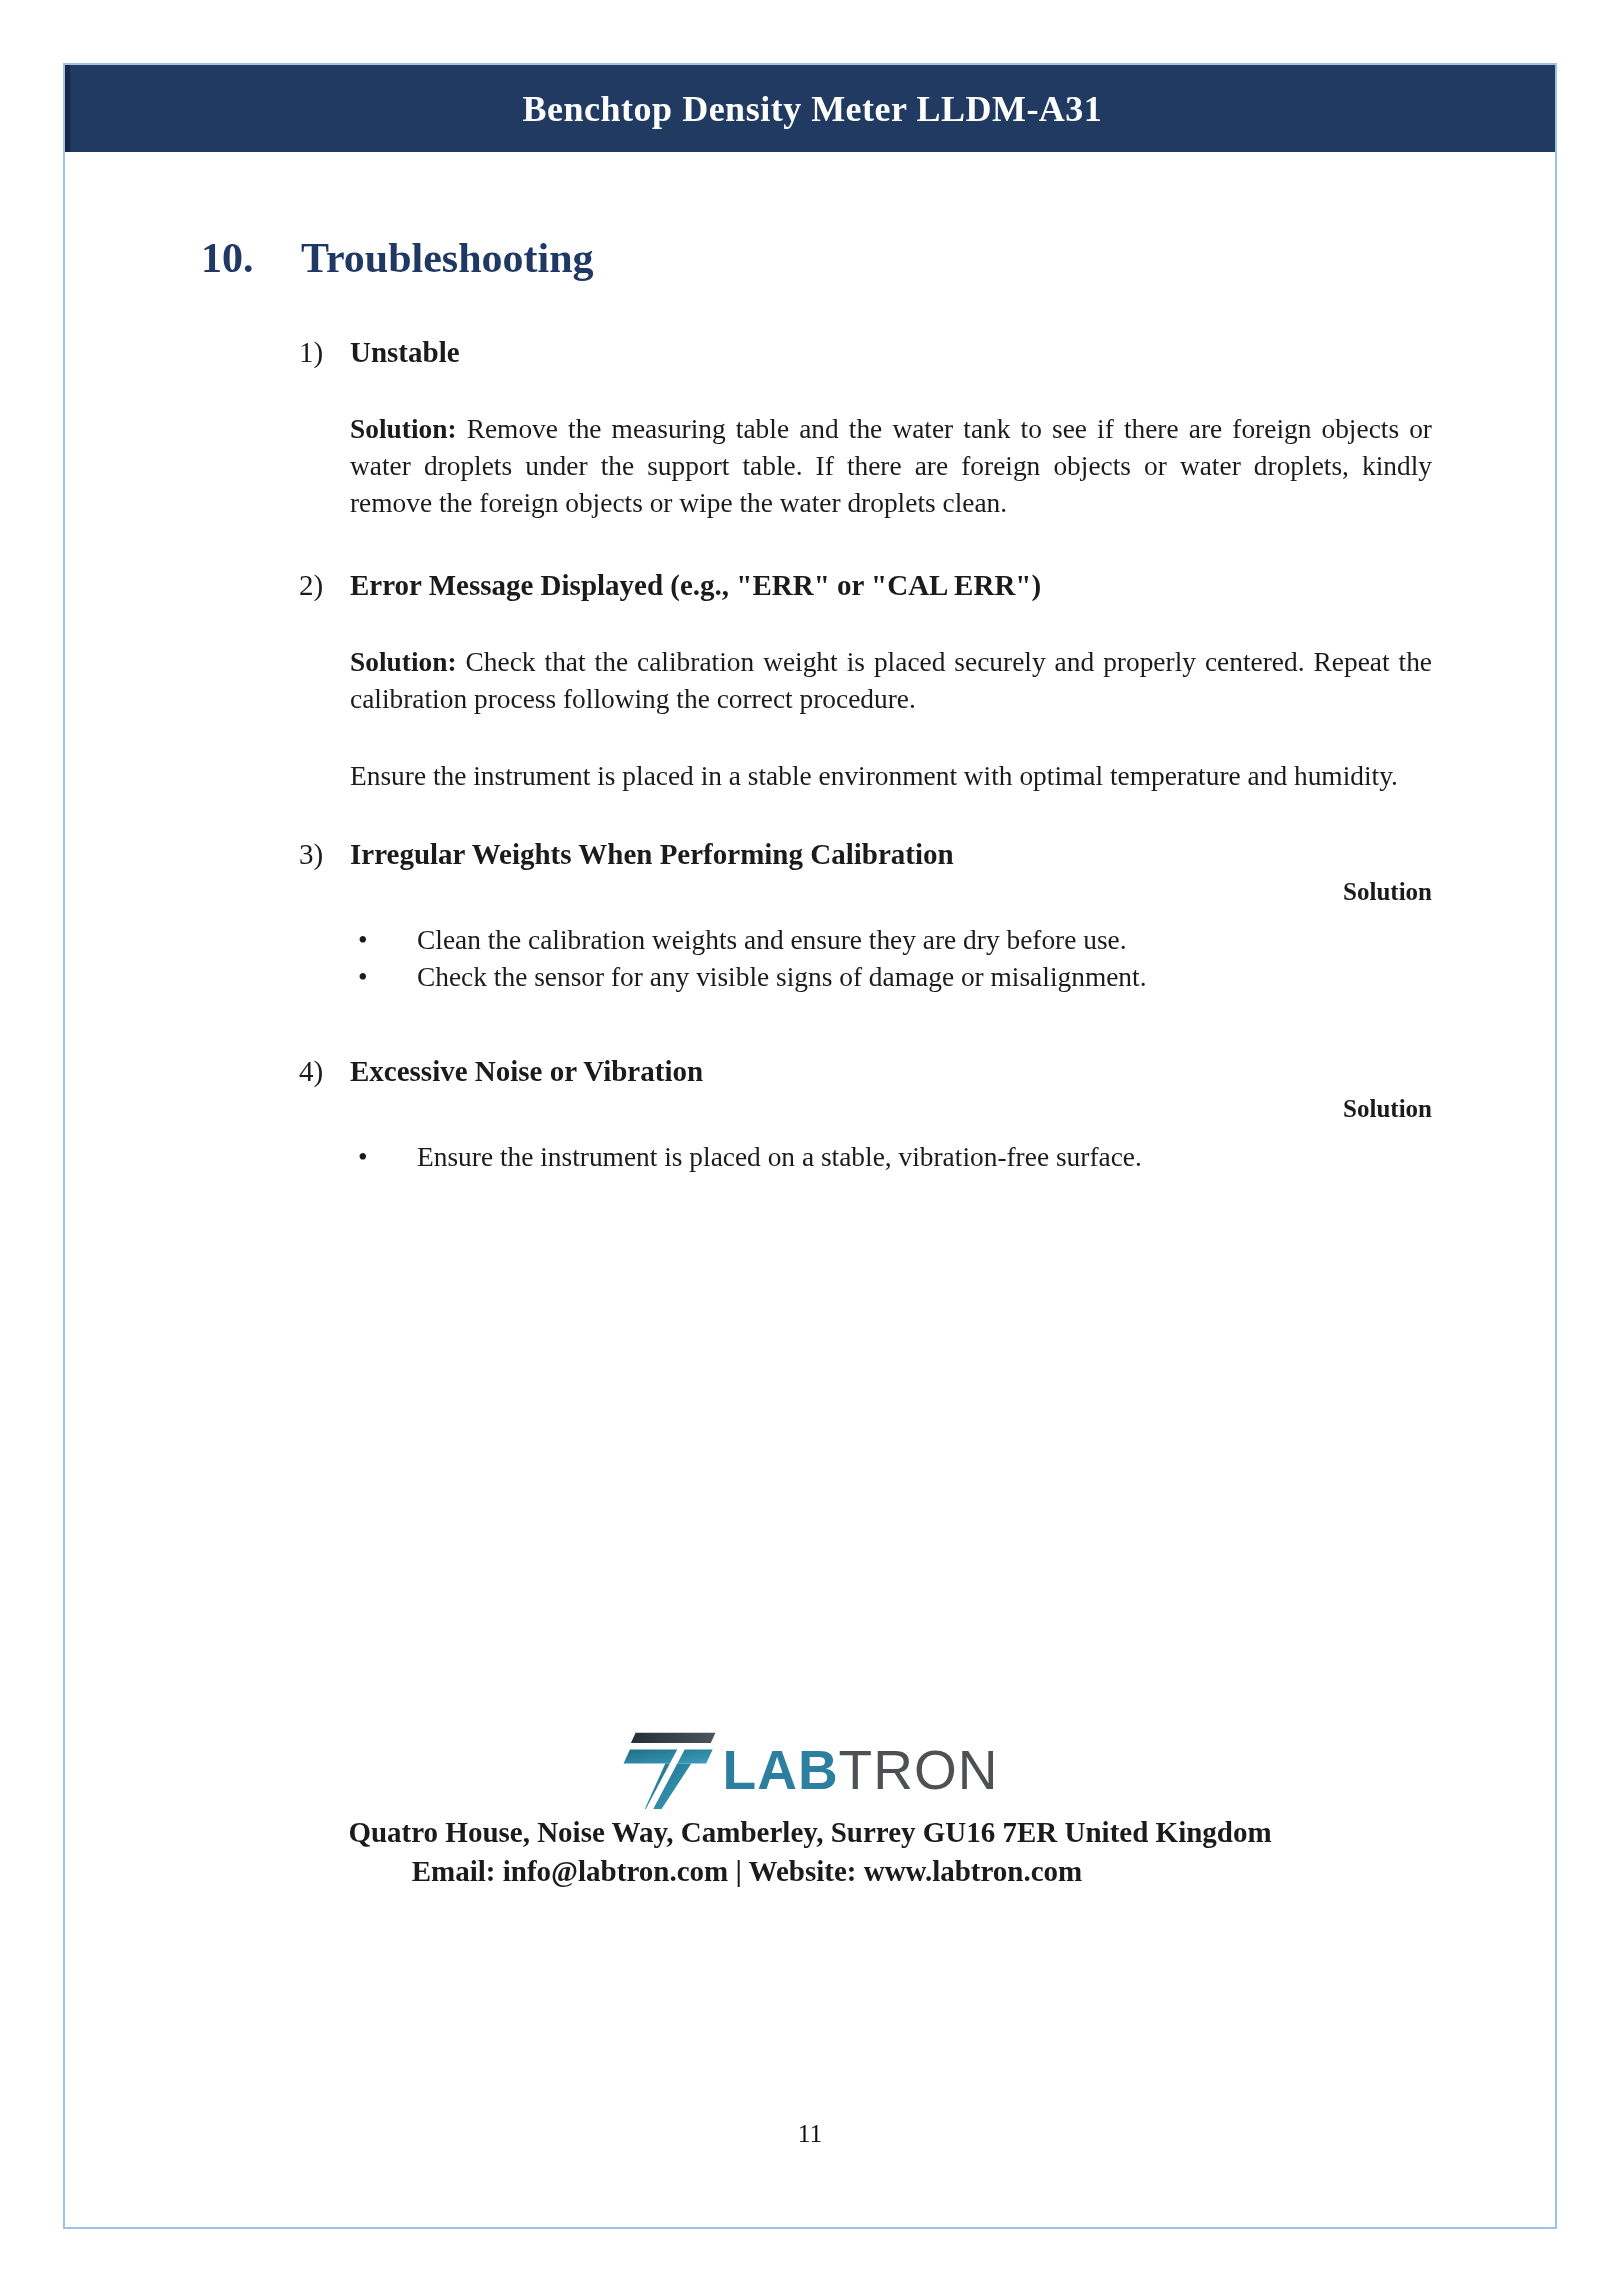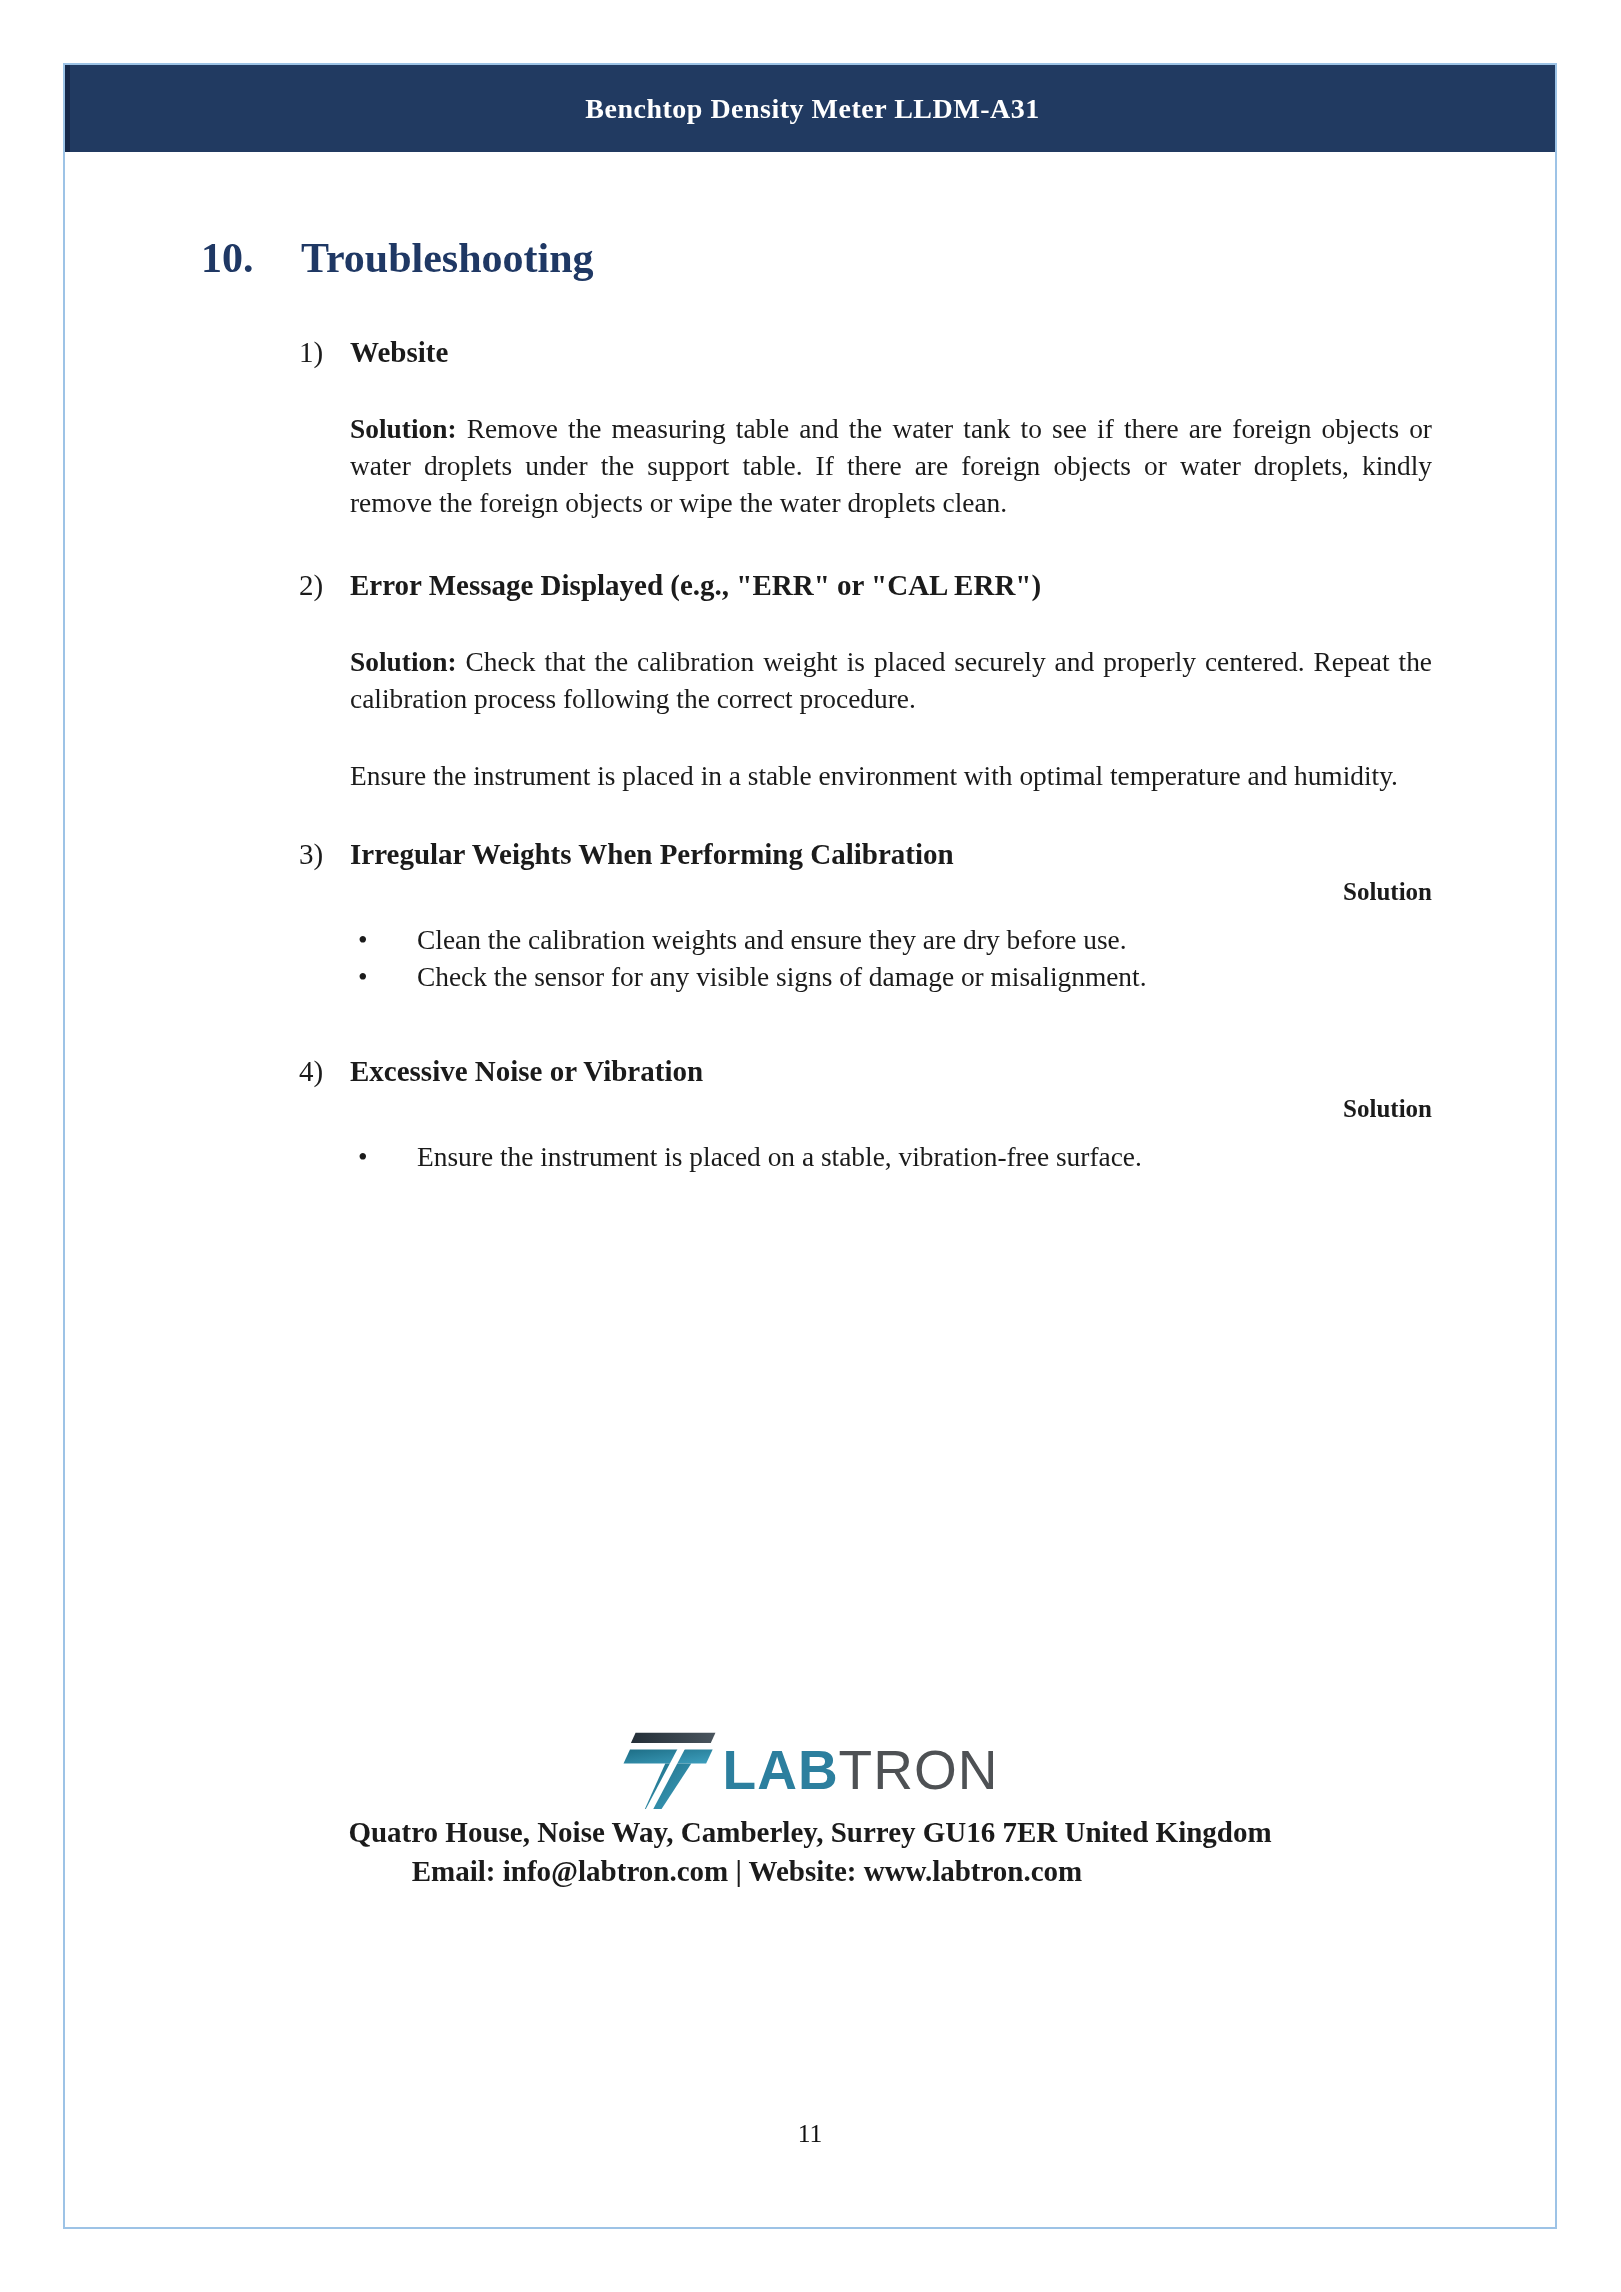--- a/index.html
+++ b/index.html
@@ -9,21 +9,21 @@
   }
   .page-box{
     position:absolute;left:63px;top:63px;width:1490px;height:2162px;
     border:2px solid #9DC3E6;background:#ffffff;
   }
   .header-bar{
     height:87px;background:#213A61;border-left:5.9px solid #17294A;
     display:flex;align-items:center;justify-content:center;
   }
   .header-bar span{
-    color:#ffffff;font-size:28px;font-weight:bold;letter-spacing:0.5px;
+    color:#ffffff;font-size:36px;font-weight:bold;letter-spacing:0.5px;
   }
   .content{padding:0 123px 0 136px;}
   .section-heading{
     margin-top:87px;display:flex;align-items:baseline;
     color:#1F3864;font-weight:bold;font-size:42px;line-height:39px;
   }
   .section-num{width:100px;flex:0 0 100px;}
   .items{margin-left:98px;}
   .item{display:flex;}
   .item-num{width:51px;flex:0 0 51px;font-size:29px;line-height:37px;}
@@ -67,21 +67,21 @@
     <div class="section-heading">
       <span class="section-num">10.</span>
       <span>Troubleshooting</span>
     </div>
 
     <div class="items">
 
       <div class="item m1">
         <div class="item-num">1)</div>
         <div class="item-body">
-          <div class="item-heading">Website</div>
+          <div class="item-heading">Unstable</div>
           <div class="item-para">
             <span class="lbl">Solution:</span>
             <span>Remove the measuring table and the water tank to see if there are foreign objects or water droplets under the support table. If there are foreign objects or water droplets, kindly remove the foreign objects or wipe the water droplets clean.</span>
           </div>
         </div>
       </div>
 
       <div class="item m2">
         <div class="item-num">2)</div>
         <div class="item-body">

